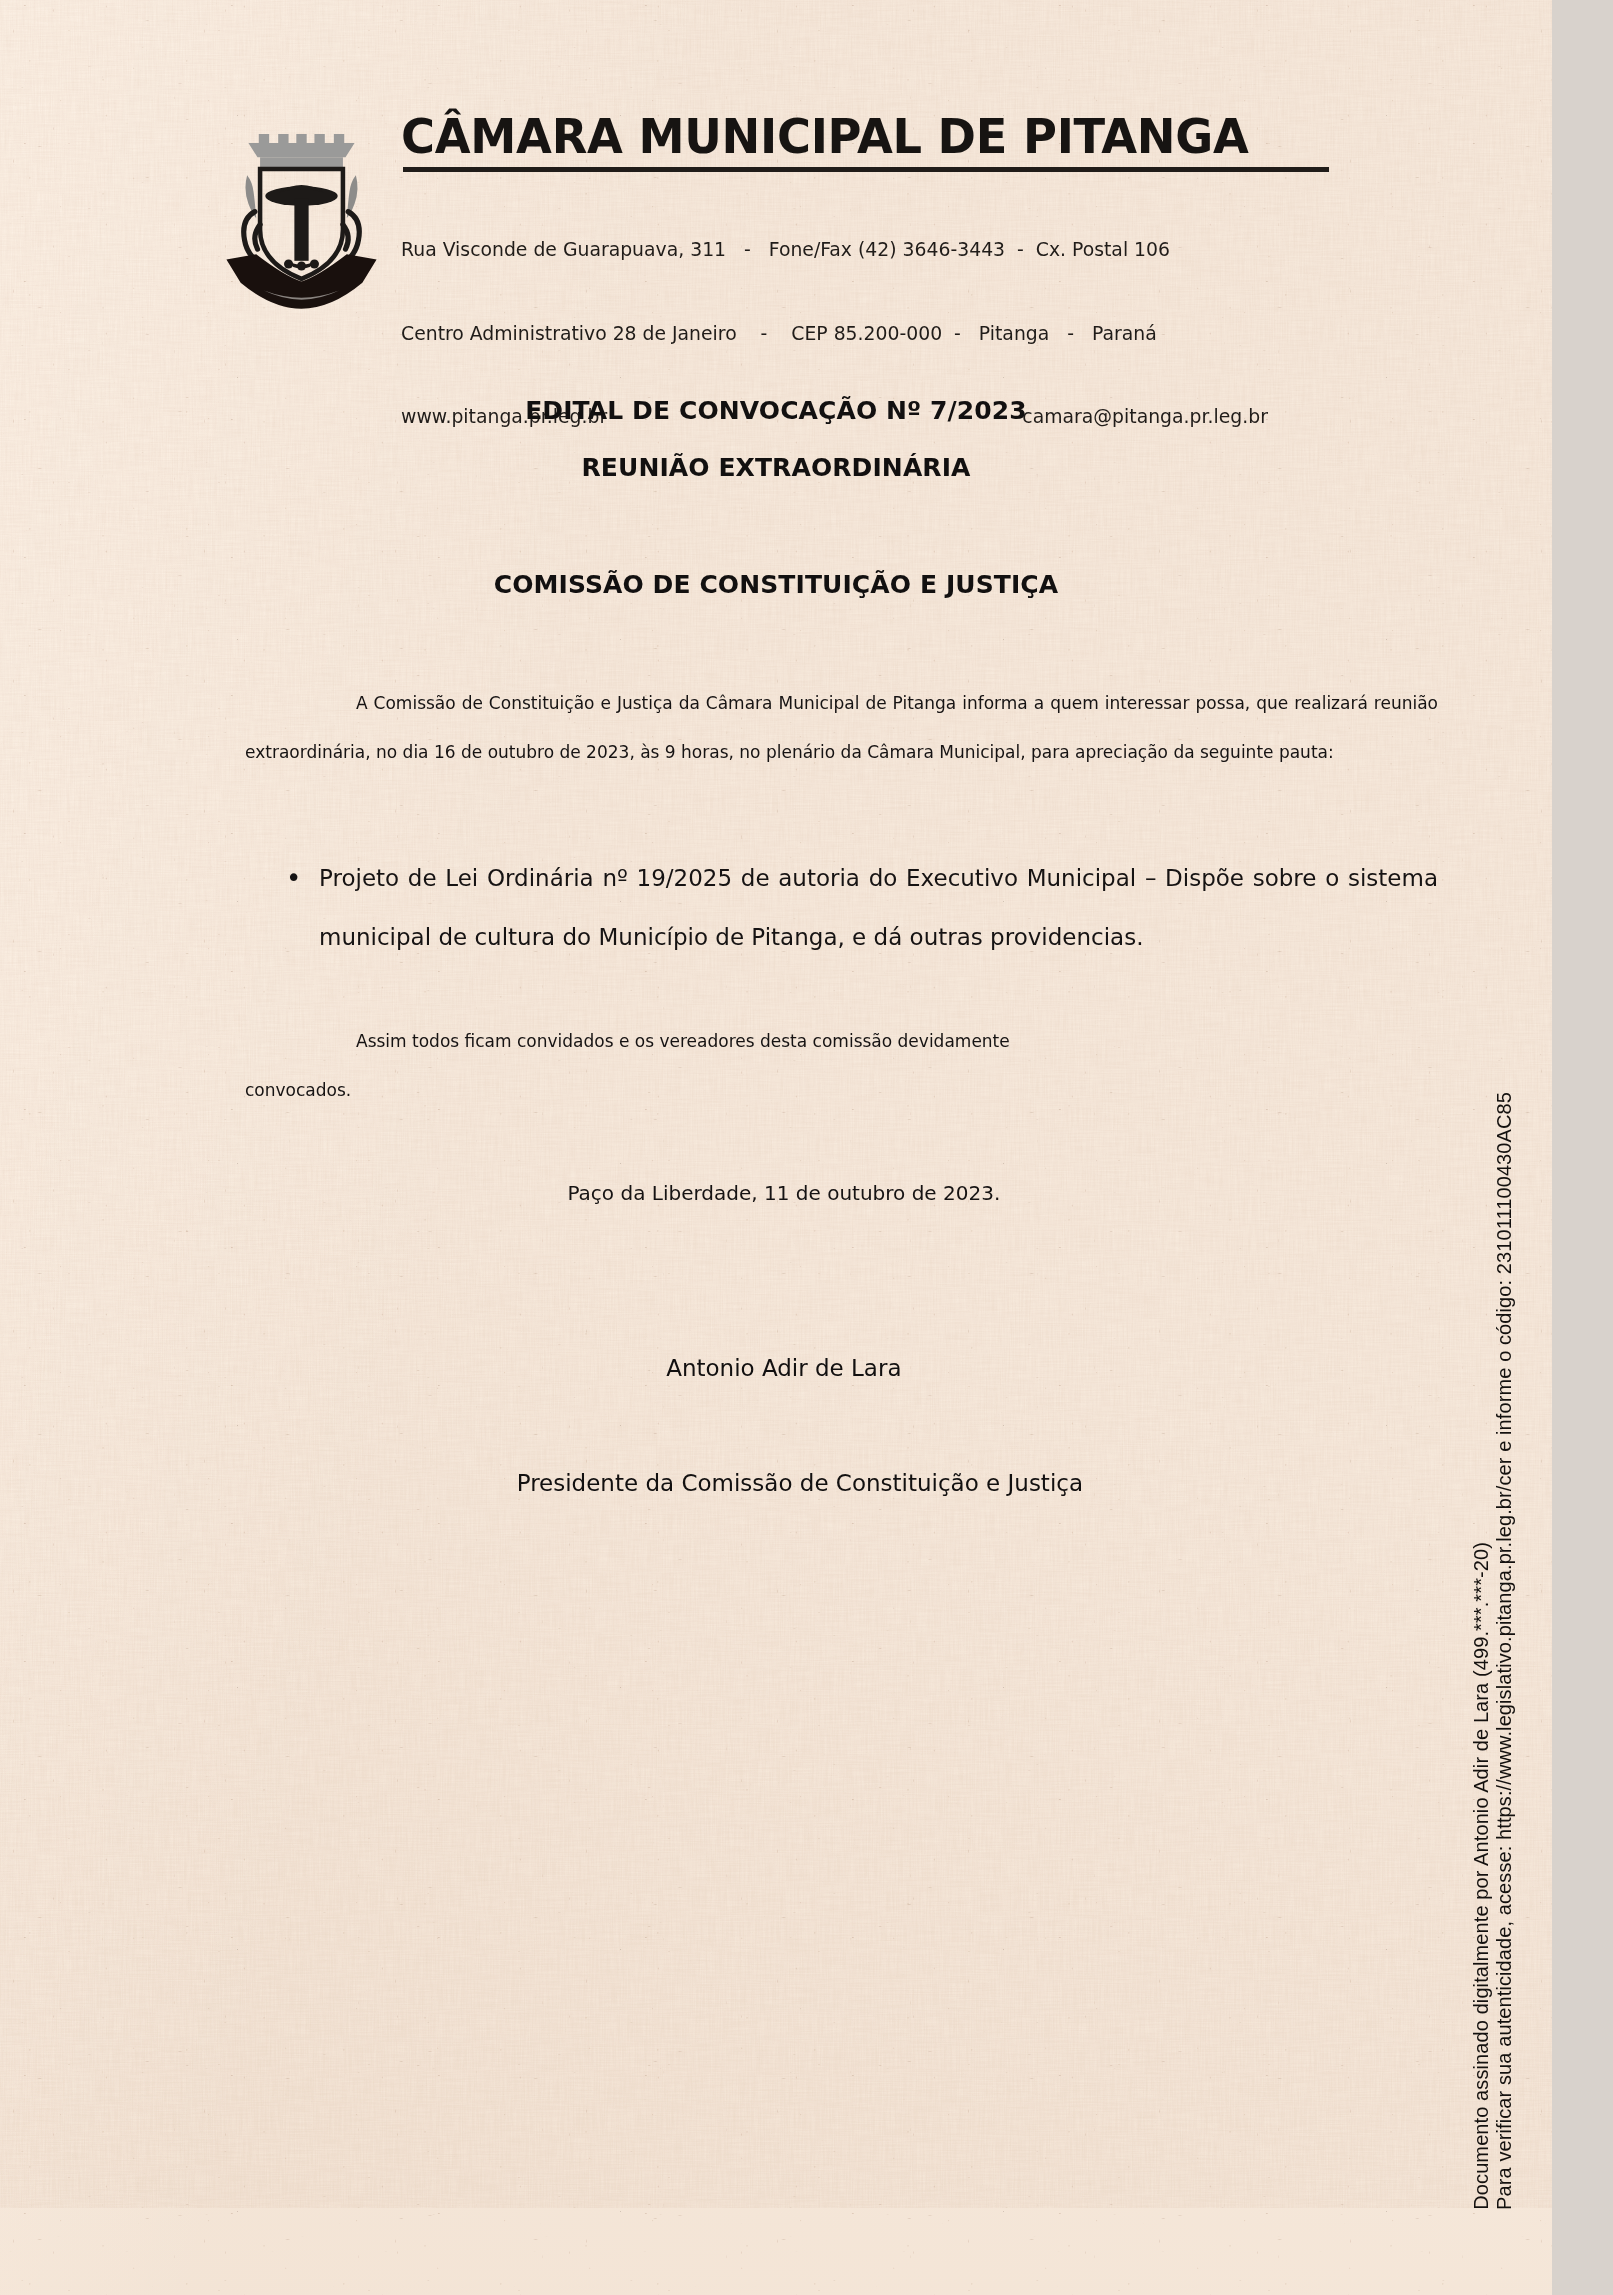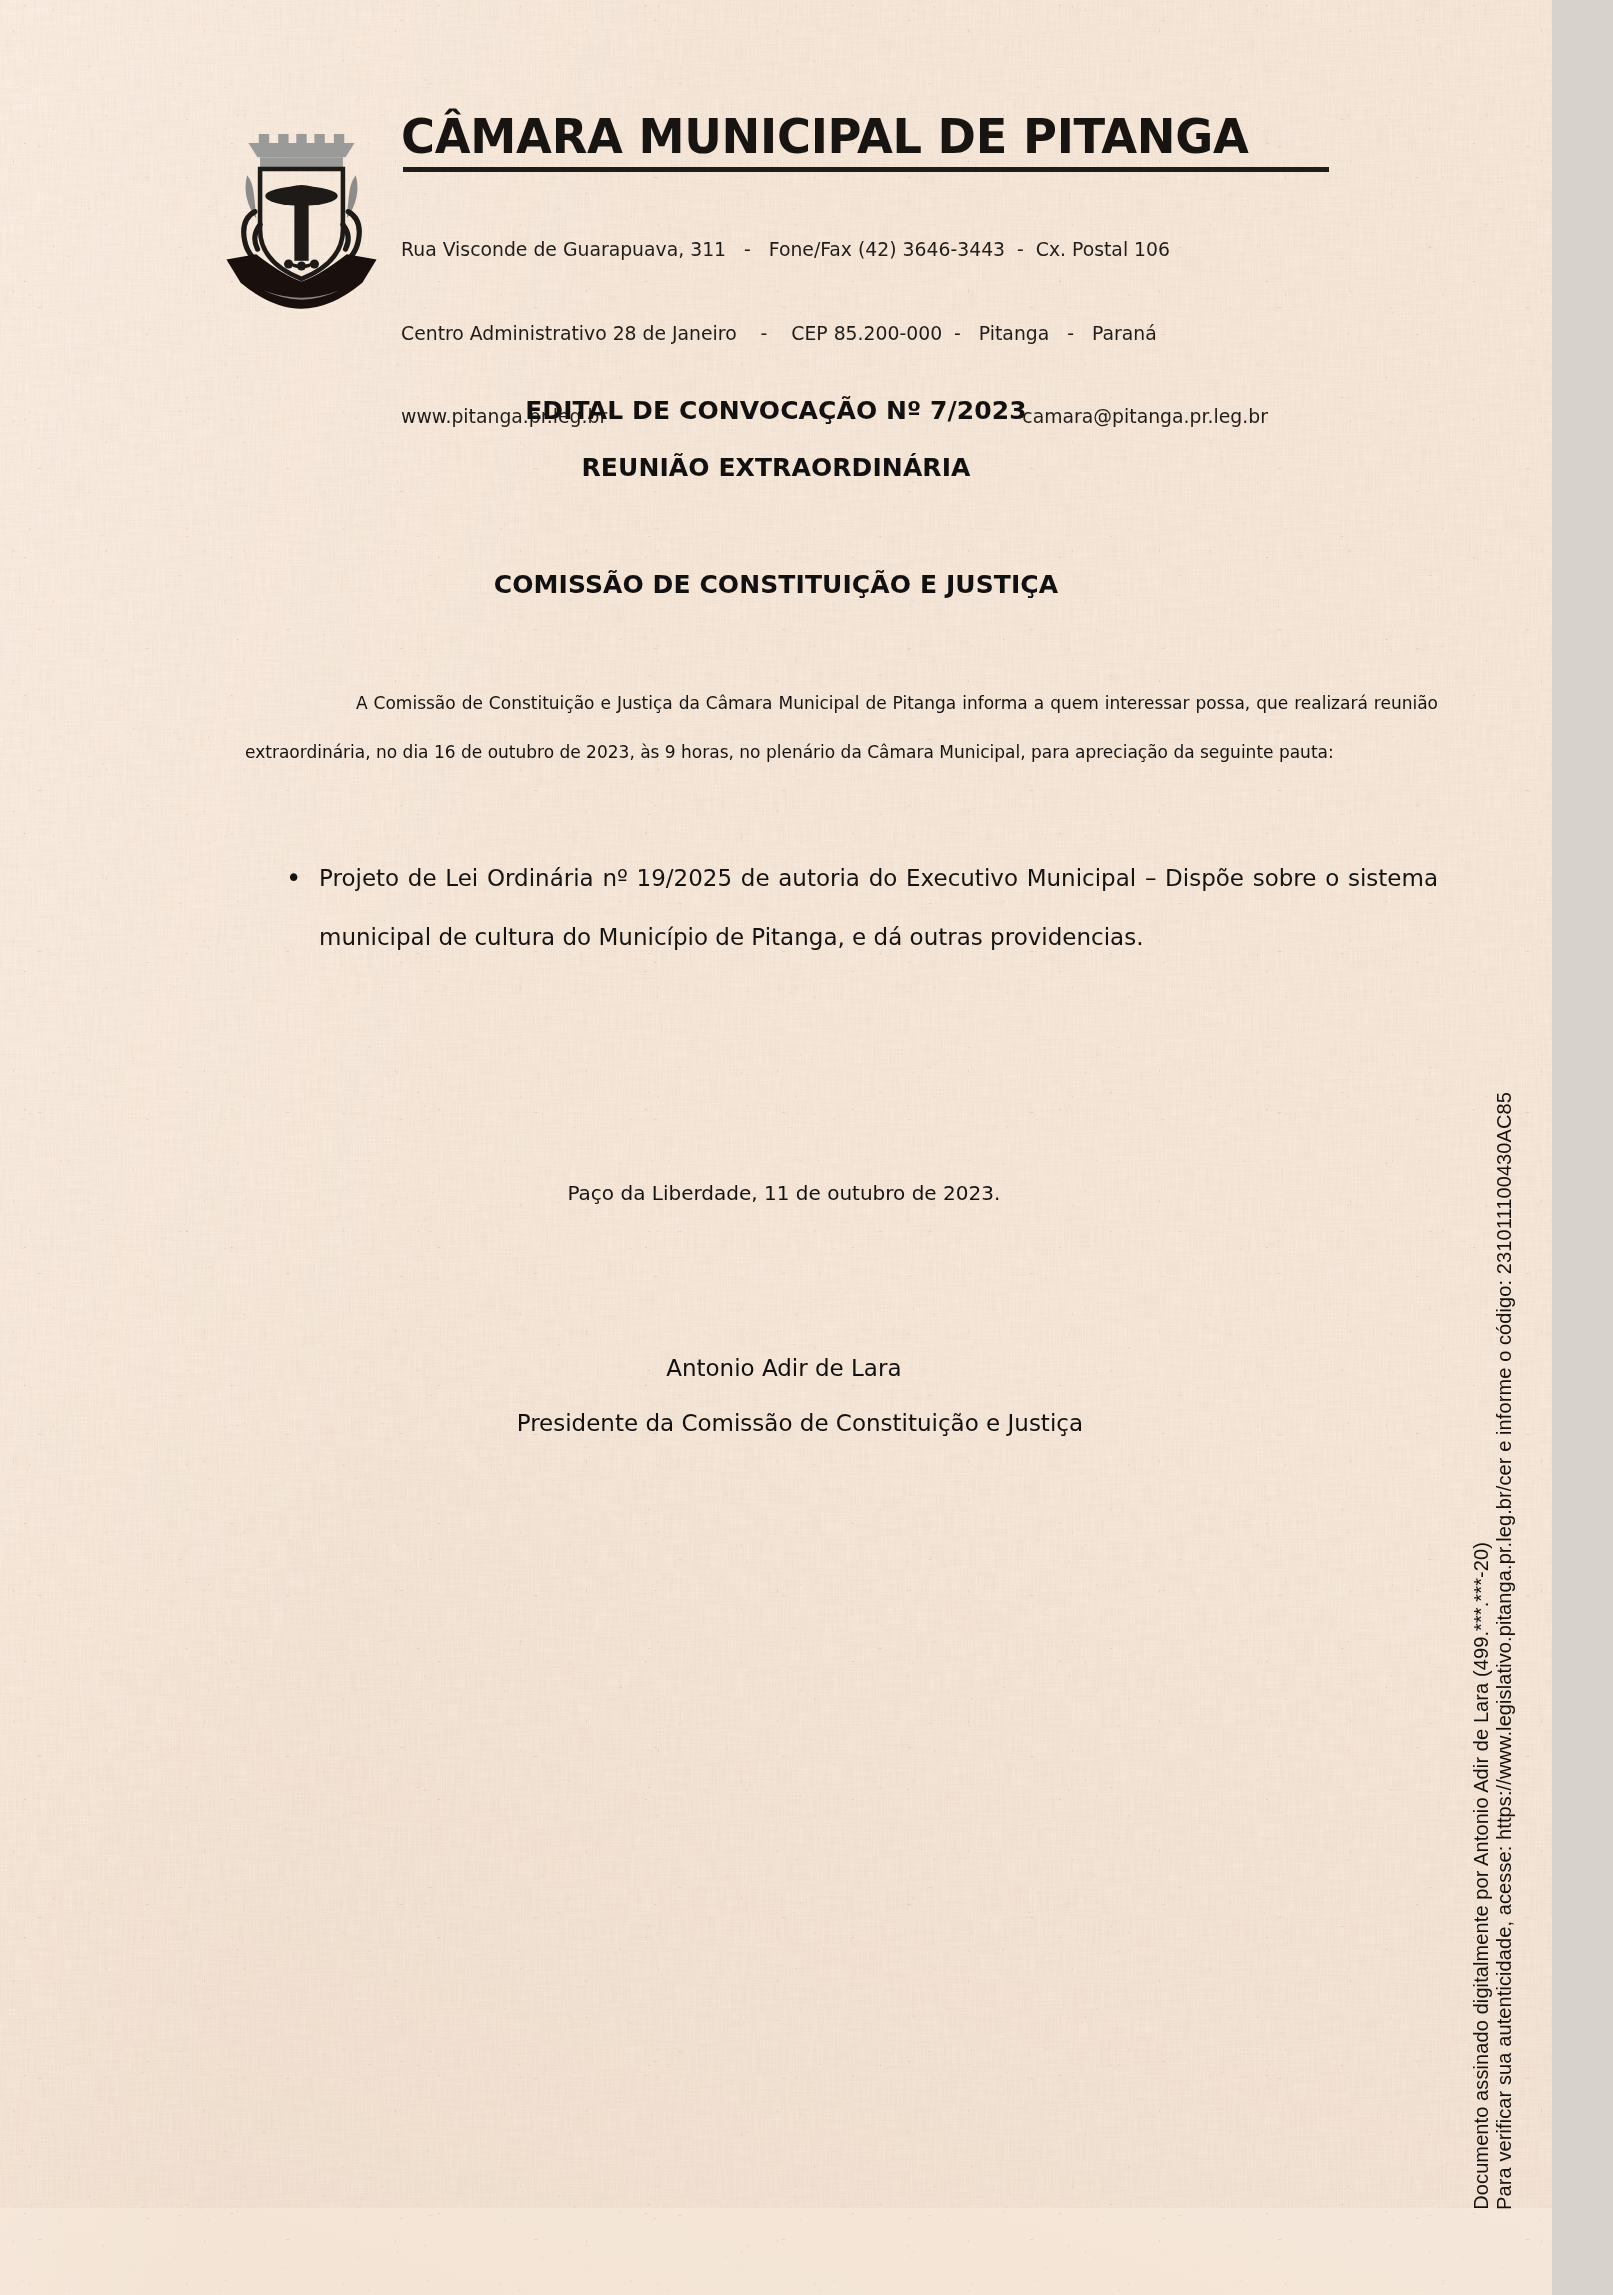--- a/index.html
+++ b/index.html
@@ -209,21 +209,21 @@
     position: absolute;
     left: 0; right: 0;
     text-align: center;
     font-family: "DejaVu Sans", sans-serif;
     font-weight: 400;
     font-size: 23px;
     color: #121010;
     padding-left: 15.7px;
   }
   #sig-name { top: 1355px; }
-  #sig-role { top: 1410px; margin-left: 32px; }
+  #sig-role { top: 1470px; margin-left: 32px; }
 
   
   .vstamp {
     position: absolute;
     right: 38px;
     bottom: 85px;
     display: flex;
     flex-direction: row;
     align-items: flex-end;
     gap: 2.6px;
@@ -343,20 +343,24 @@
       <span class="indent"></span><span>A Comissão de Constituição e Justiça da Câmara Municipal de Pitanga informa a quem interessar possa, que realizará reunião extraordinária, no dia 16 de outubro de 2023, às 9  horas, no plenário da Câmara Municipal, para apreciação da seguinte pauta:</span>
     </div>
 
     <ul class="agenda">
       <li>
         <span class="bullet">•</span>
         <span>Projeto de Lei Ordinária nº 19/2025 de autoria do Executivo Municipal – Dispõe sobre o sistema municipal de cultura do Município de Pitanga, e dá outras providencias.</span>
       </li>
     </ul>
 
+    <div class="body-block" id="para-2">
+      <span class="spread"><span class="indent"></span><span>Assim  todos  ficam  convidados  e  os  vereadores  desta  comissão  devidamente</span></span>
+      <span class="spread"><span>convocados.</span></span>
+    </div>
 
     <div class="dateline">Paço da Liberdade, 11 de outubro de 2023.</div>
 
     <div class="signature" id="sig-name">Antonio Adir de Lara</div>
     <div class="signature" id="sig-role">Presidente da Comissão de Constituição e Justiça</div>
 
     <div class="vstamp">
       <div class="vline">Documento assinado digitalmente por Antonio Adir de Lara (499.***.***-20)</div>
       <div class="vline">Para verificar sua autenticidade, acesse: https://www.legislativo.pitanga.pr.leg.br/cer e informe o código: 231011100430AC85</div>
     </div>

